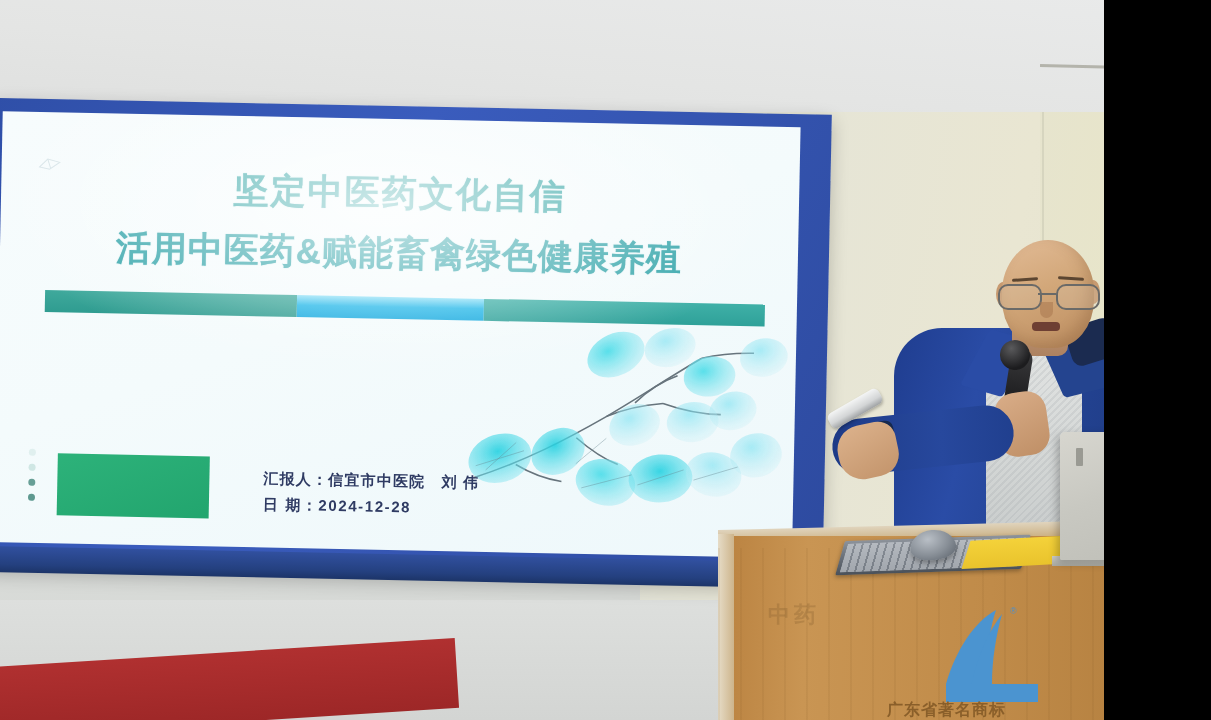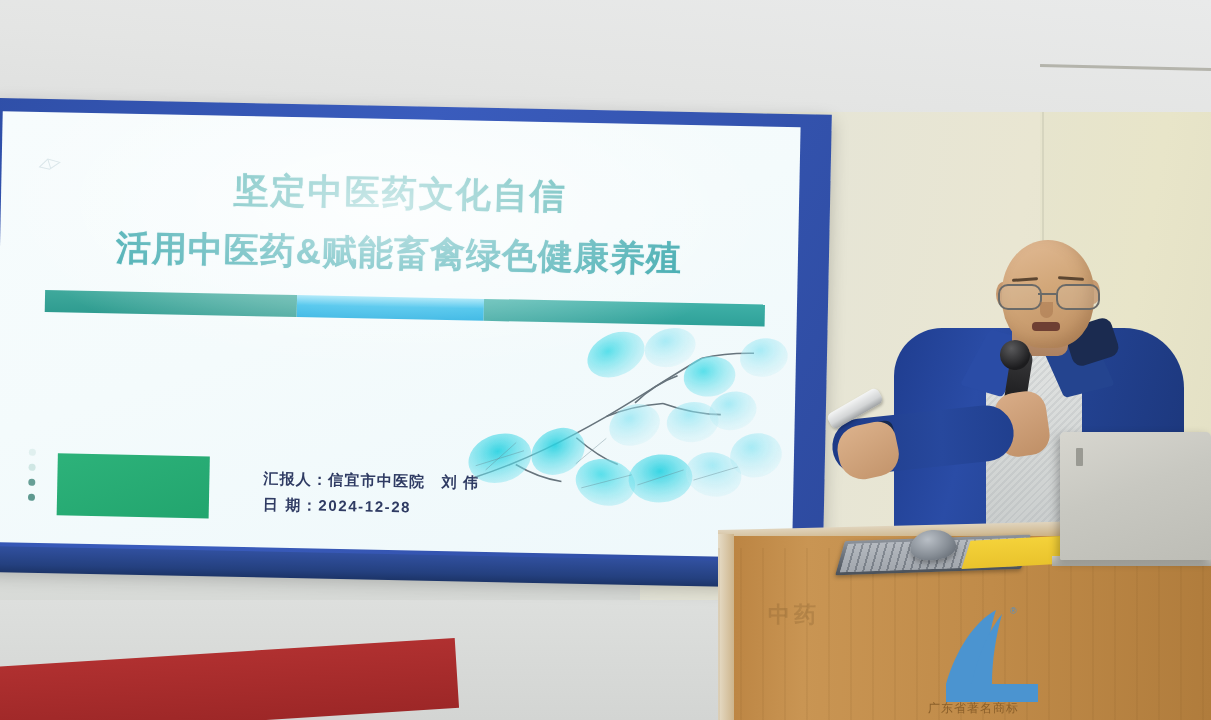--- a/index.html
+++ b/index.html
@@ -1,19 +1,19 @@
 <!DOCTYPE html>
 <html><head>
 <meta charset="utf-8">
 <style>
   html,body{margin:0;padding:0;background:#000;}
   body{font-family:"Liberation Sans","DejaVu Sans",sans-serif;}
 
   #stage{
-    position:relative;width:1211px;height:720px;overflow:hidden;
+    position:relative;width:1104px;height:720px;overflow:hidden;
     background:#ffffff;
   }
 
   
   .wall-left{
     position:absolute;left:0;top:0;width:700px;height:720px;
     background:linear-gradient(170deg,#e3e4e0 0%,#dcdedb 40%,#d4d7d4 100%);
   }
   .wall-right{
     position:absolute;left:640px;top:0;width:571px;height:720px;
@@ -137,22 +137,22 @@
     background:repeating-linear-gradient(90deg,rgba(120,80,30,.09) 0 2px,rgba(255,255,255,0) 2px 22px);
     pointer-events:none;
   }
   .podium-ghost{
     position:absolute;left:768px;top:600px;font-size:22px;color:rgba(120,85,40,.25);
     letter-spacing:4px;font-weight:bold;
   }
   .logo-wrap{position:absolute;left:930px;top:600px;width:120px;height:120px;}
   .logo-tm{position:absolute;left:1010px;top:606px;font-size:9px;color:#4e8fcb;}
   .logo-caption{
-    position:absolute;left:928px;top:700px;width:150px;
-    font-size:12px;color:#8a5f2a;letter-spacing:1px;font-weight:normal;white-space:nowrap;
+    position:absolute;left:887px;top:700px;width:150px;
+    font-size:16px;color:#8a5f2a;letter-spacing:1px;font-weight:bold;white-space:nowrap;
   }
 
   .keyboard{
     position:absolute;left:840px;top:538px;width:186px;height:34px;
     background:linear-gradient(180deg,#8d939b 0%,#6e757e 40%,#4a515a 100%);
     transform:skewY(-2deg) skewX(-16deg);border-radius:2px;
     box-shadow:0 2px 4px rgba(0,0,0,.3);
   }
   .keyboard:after{
     content:"";position:absolute;inset:3px 4px;

